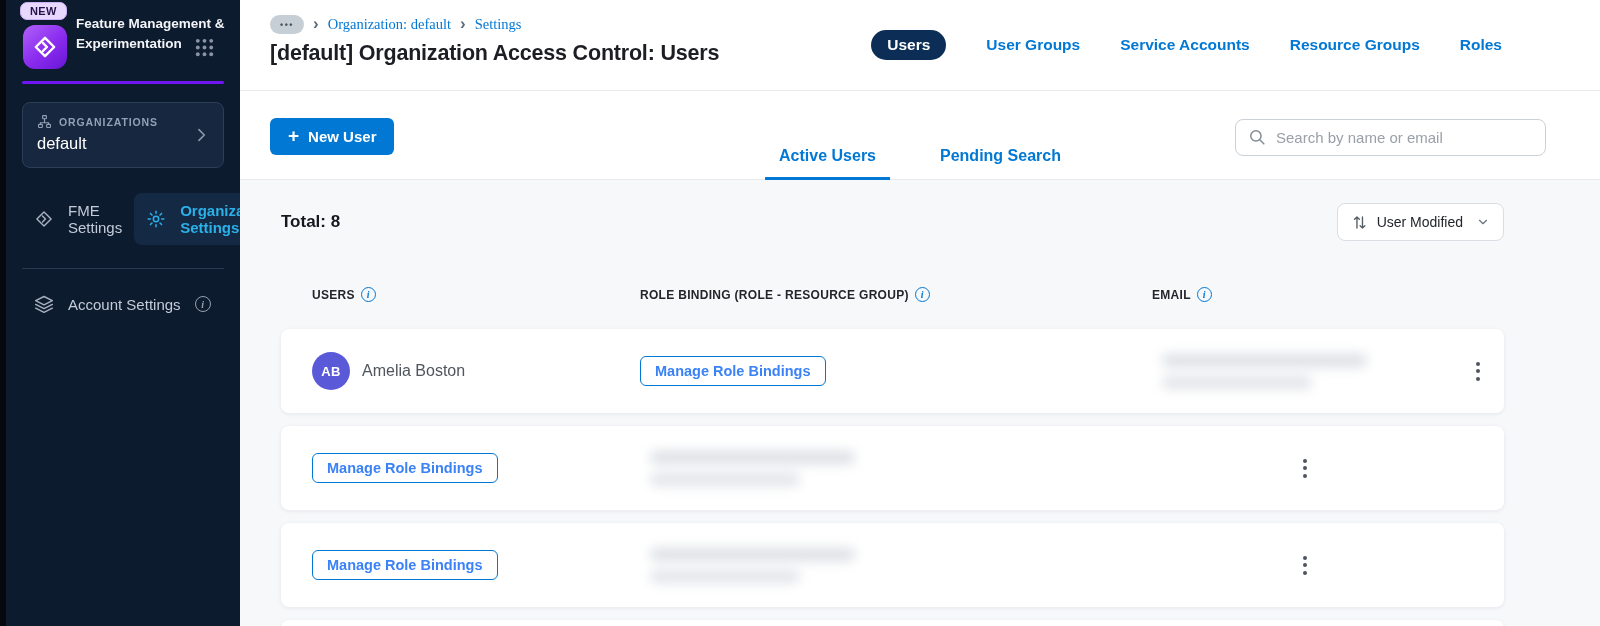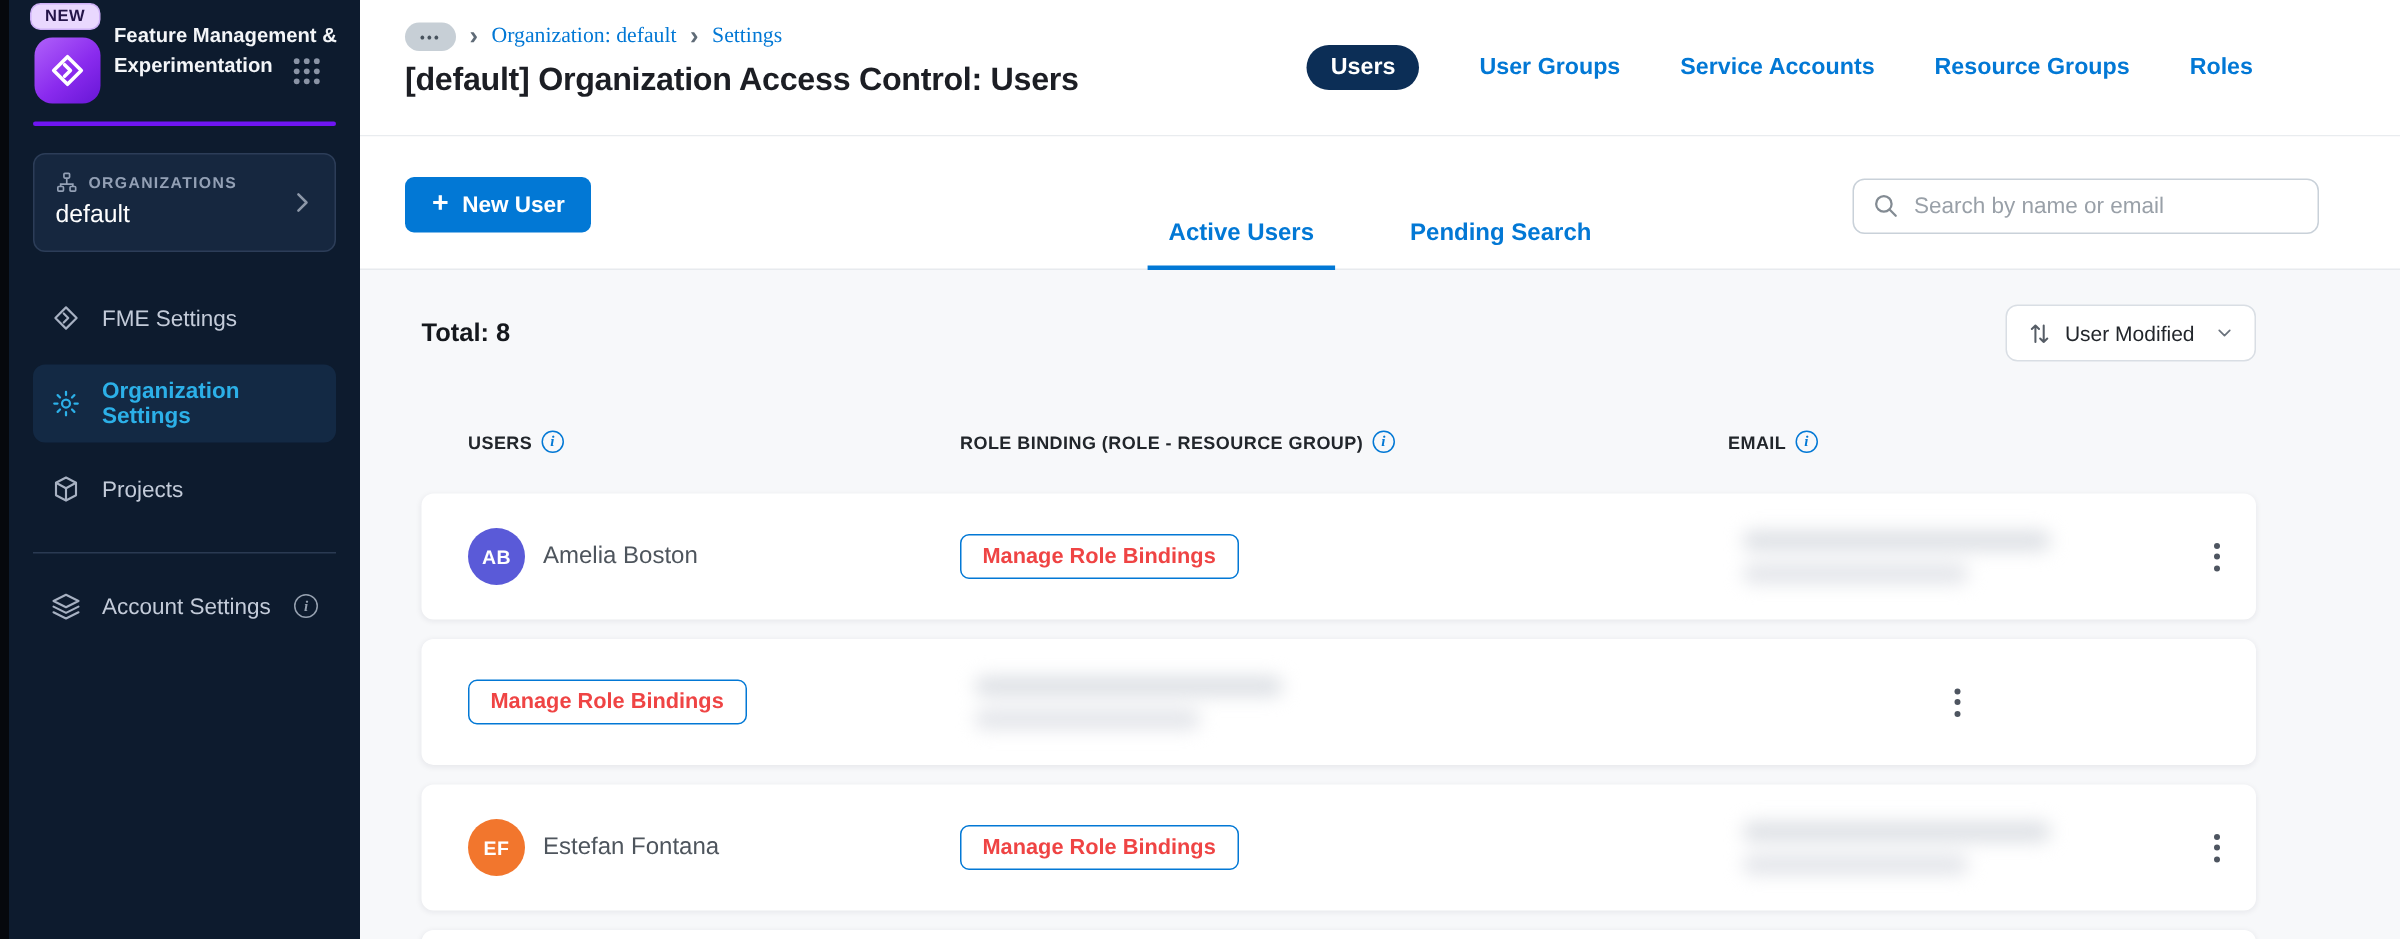--- a/index.html
+++ b/index.html
@@ -22,21 +22,21 @@
   .grid-icon { position:absolute; right:24px; top:36px; cursor:pointer; }
   .purple-line { margin-top:5px; height:3px; background:#6F15F3; border-radius:2px; }
 
   .org-box { margin:18px 16px 0; height:66px; background:#16273F; border:1px solid #2C3D58; border-radius:8px;
     padding:11px 14px; position:relative; cursor:pointer; }
   .org-label-row { display:flex; align-items:center; gap:7px; }
   .org-label { color:#93A0B5; font-size:10.5px; font-weight:700; letter-spacing:.9px; }
   .org-value { color:#FFFFFF; font-size:16.5px; margin-top:5px; }
   .org-chevron { position:absolute; right:12px; top:22px; }
 
-  .nav { margin:25px 16px 0; display:flex; flex-direction:column; gap:12px; }
+  .nav { margin:25px 16px 0; display:flex; flex-direction:row; }
   .nav-item { display:flex; align-items:center; gap:14px; padding:9px 12px; border-radius:8px;
     color:#C3CBD9; font-size:15px; cursor:pointer; }
   .nav-item.active { background:#132944; color:#2CB0E8; font-weight:600; }
   .nav-item .flex1 { flex:1; }
   .nav-divider { height:1px; background:#2A3A52; margin:23px 16px 0; }
   .nav-bottom { margin:16px 16px 0; }
   .info-gray { width:16px; height:16px; border-radius:50%; border:1.4px solid #96A1B0; color:#96A1B0;
     font-size:10px; font-style:italic; font-weight:700; display:flex; align-items:center; justify-content:center;
     font-family:"Liberation Serif", serif; }
 
@@ -80,21 +80,21 @@
   .info-blue { width:15px; height:15px; border-radius:50%; border:1.4px solid #0278D5; color:#0278D5;
     font-size:10px; font-style:italic; font-weight:700; display:flex; align-items:center; justify-content:center;
     font-family:"Liberation Serif", serif; cursor:pointer; flex-shrink:0; }
 
   .card { height:84px; background:#fff; border-radius:8px; box-shadow:0 1px 4px rgba(20,30,45,.08); margin-top:13px; }
   .card.first { margin-top:27px; }
   .user-cell { display:flex; align-items:center; gap:12px; }
   .avatar { width:38px; height:38px; border-radius:50%; color:#fff; font-size:13px; font-weight:700;
     display:flex; align-items:center; justify-content:center; letter-spacing:.3px; flex-shrink:0; }
   .uname { font-size:16px; color:#4E555D; }
-  .btn-manage { height:30px; padding:0 14px; border:1.5px solid #0278D5; background:#fff; color:#ef4444;
+  .btn-manage { height:30px; padding:0 14px; border:1.5px solid #0278D5; background:#fff; color:#3b82f6;
     border-radius:6px; font-size:14.5px; font-weight:600; font-family:inherit; cursor:pointer;
     justify-self:start; display:inline-flex; align-items:center; }
   .email-blur { display:flex; flex-direction:column; gap:9px; margin-left:10px; filter:blur(6px); }
   .email-blur .b1 { width:205px; height:13px; background:#DCDFE4; border-radius:6px; }
   .email-blur .b2 { width:150px; height:13px; background:#E2E4E9; border-radius:6px; }
   .kebab { display:flex; flex-direction:column; gap:3.5px; align-items:center; justify-self:center;
     padding:6px; cursor:pointer; }
   .kebab i { width:4px; height:4px; border-radius:50%; background:#4E5560; display:block; }
   .card.partial { height:24px; border-radius:8px 8px 0 0; }
 
@@ -304,24 +304,20 @@
             <span class="b2"></span>
           </div>
         <div class="kebab">
             <i></i>
             <i></i>
             <i></i>
           </div>
       </div>
 
       <div class="card">
-        <div class="user-cell">
-          <span class="avatar" style="background: rgb(242, 118, 45);">EF</span>
-          <span class="uname">Estefan Fontana</span>
-        </div>
         <button class="btn-manage">Manage Role Bindings</button>
         <div class="email-blur">
             <span class="b1"></span>
             <span class="b2"></span>
           </div>
         <div class="kebab">
             <i></i>
             <i></i>
             <i></i>
           </div>

